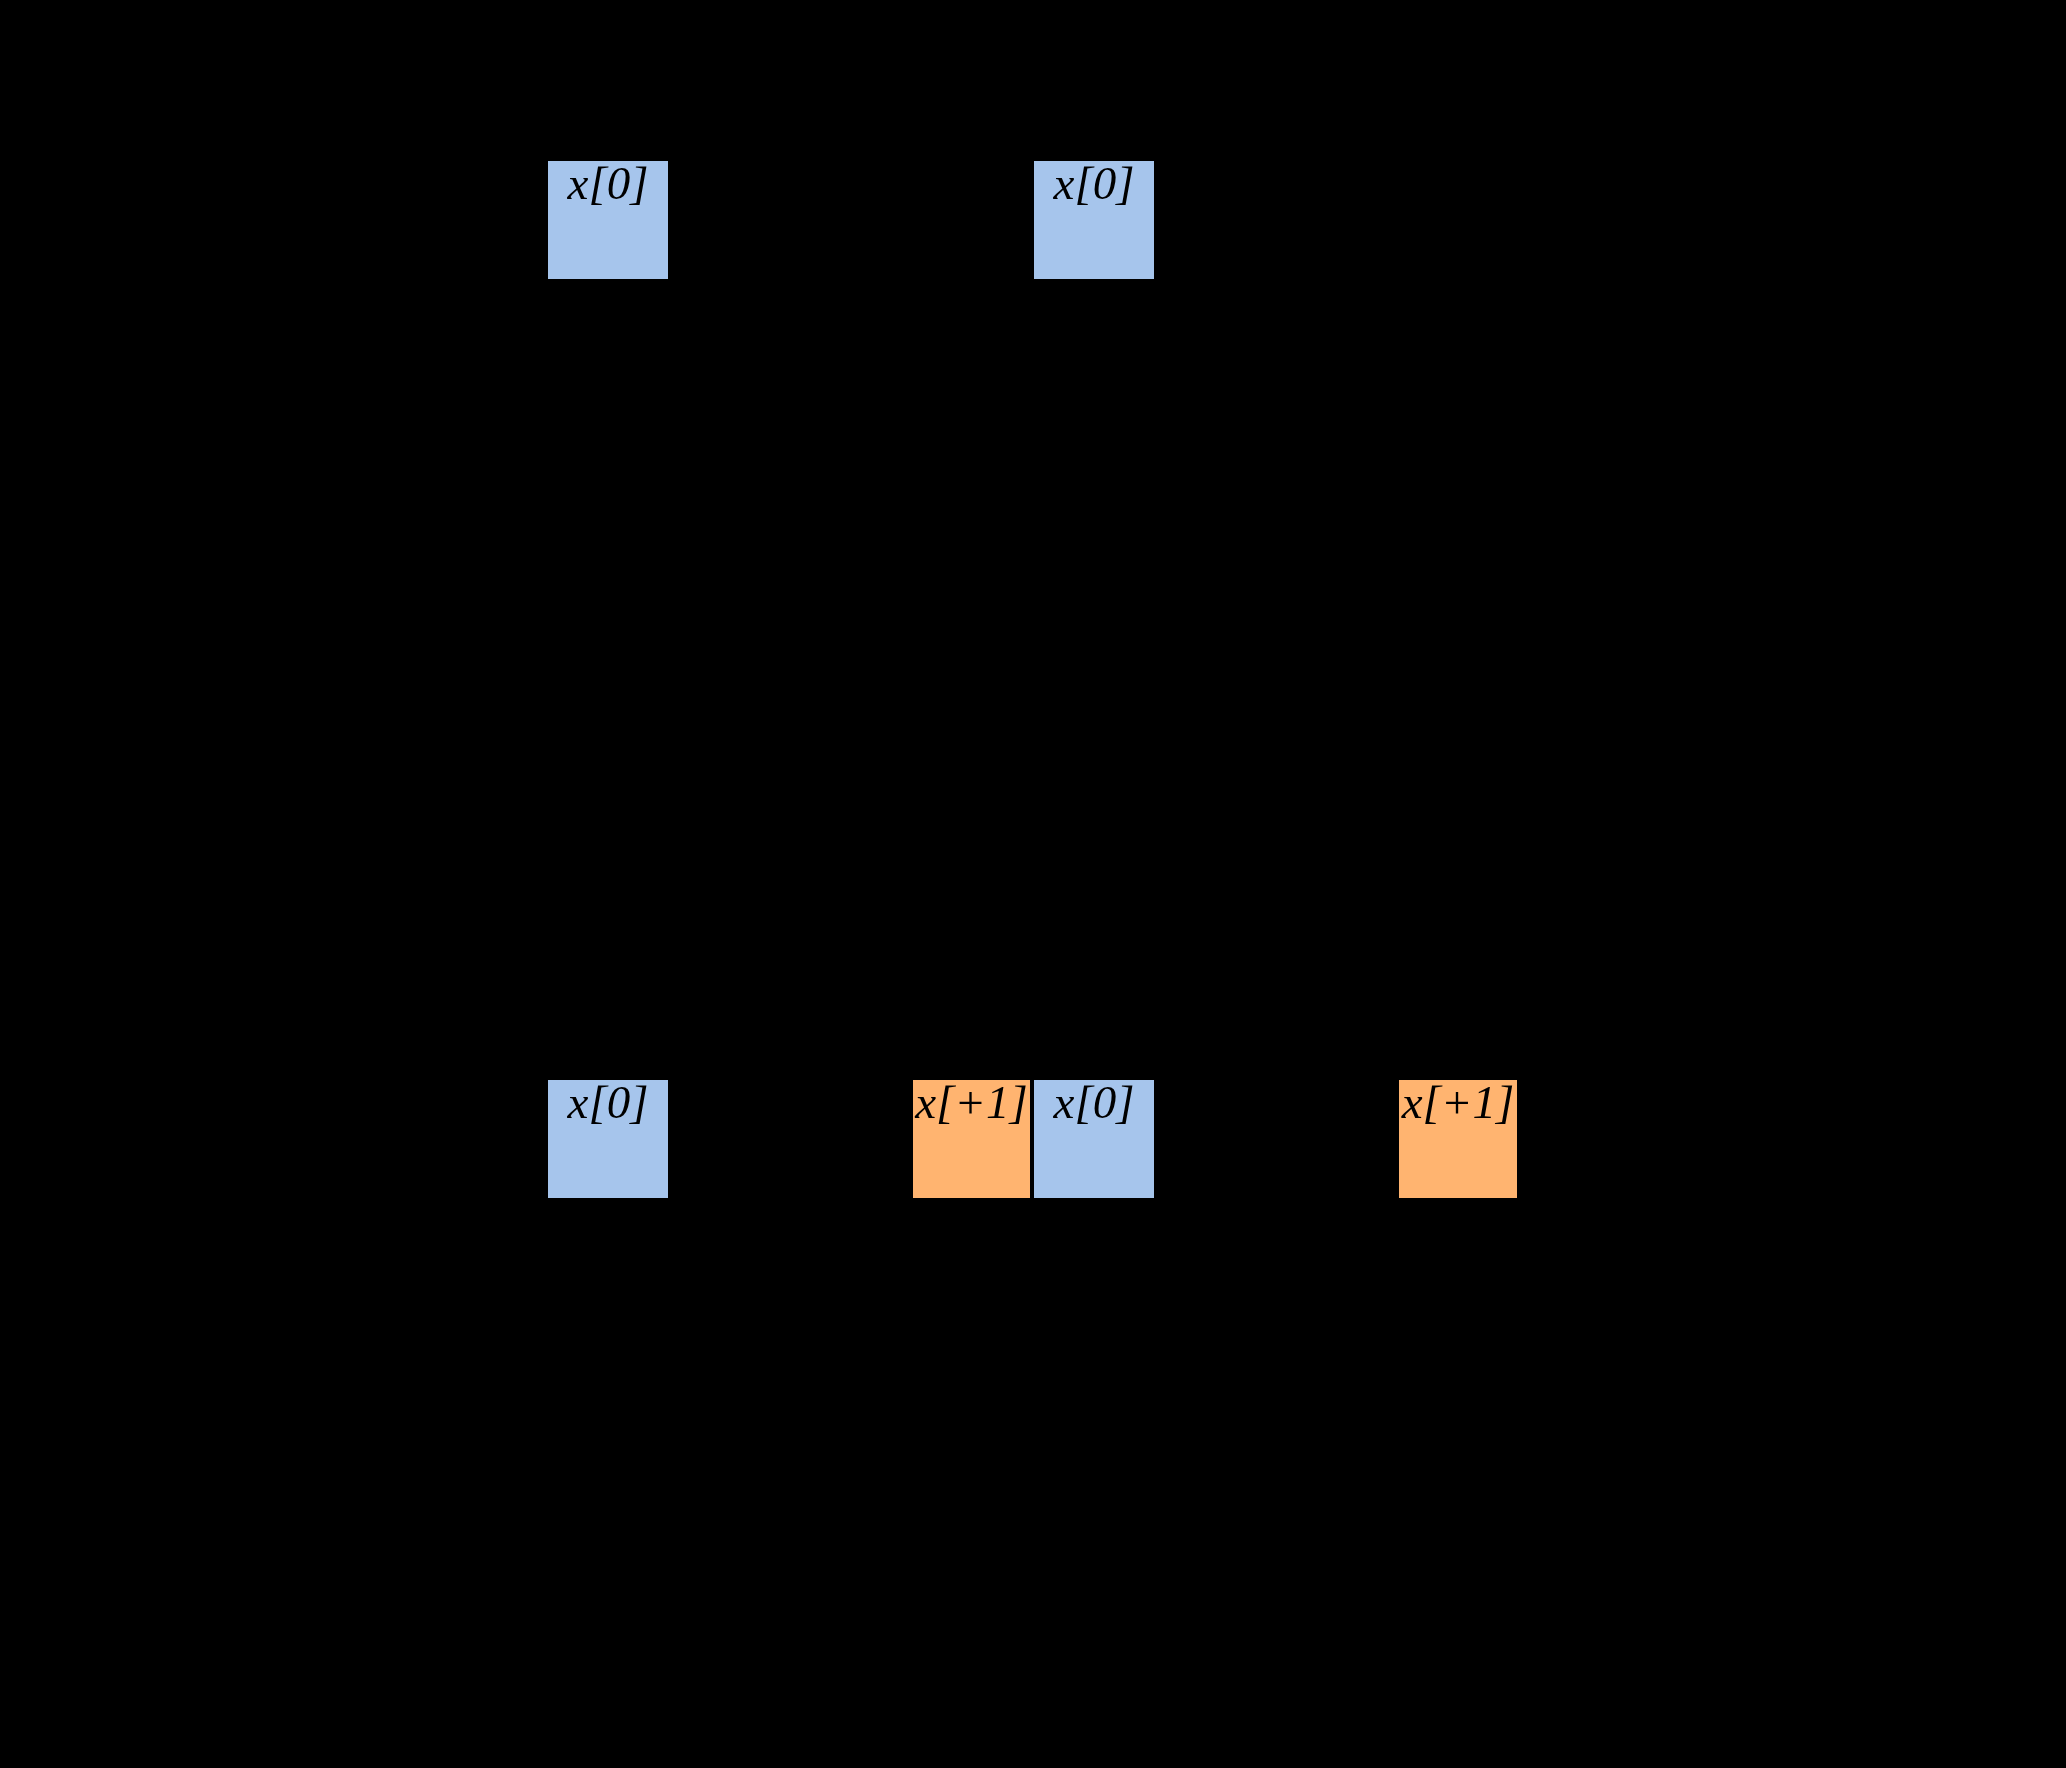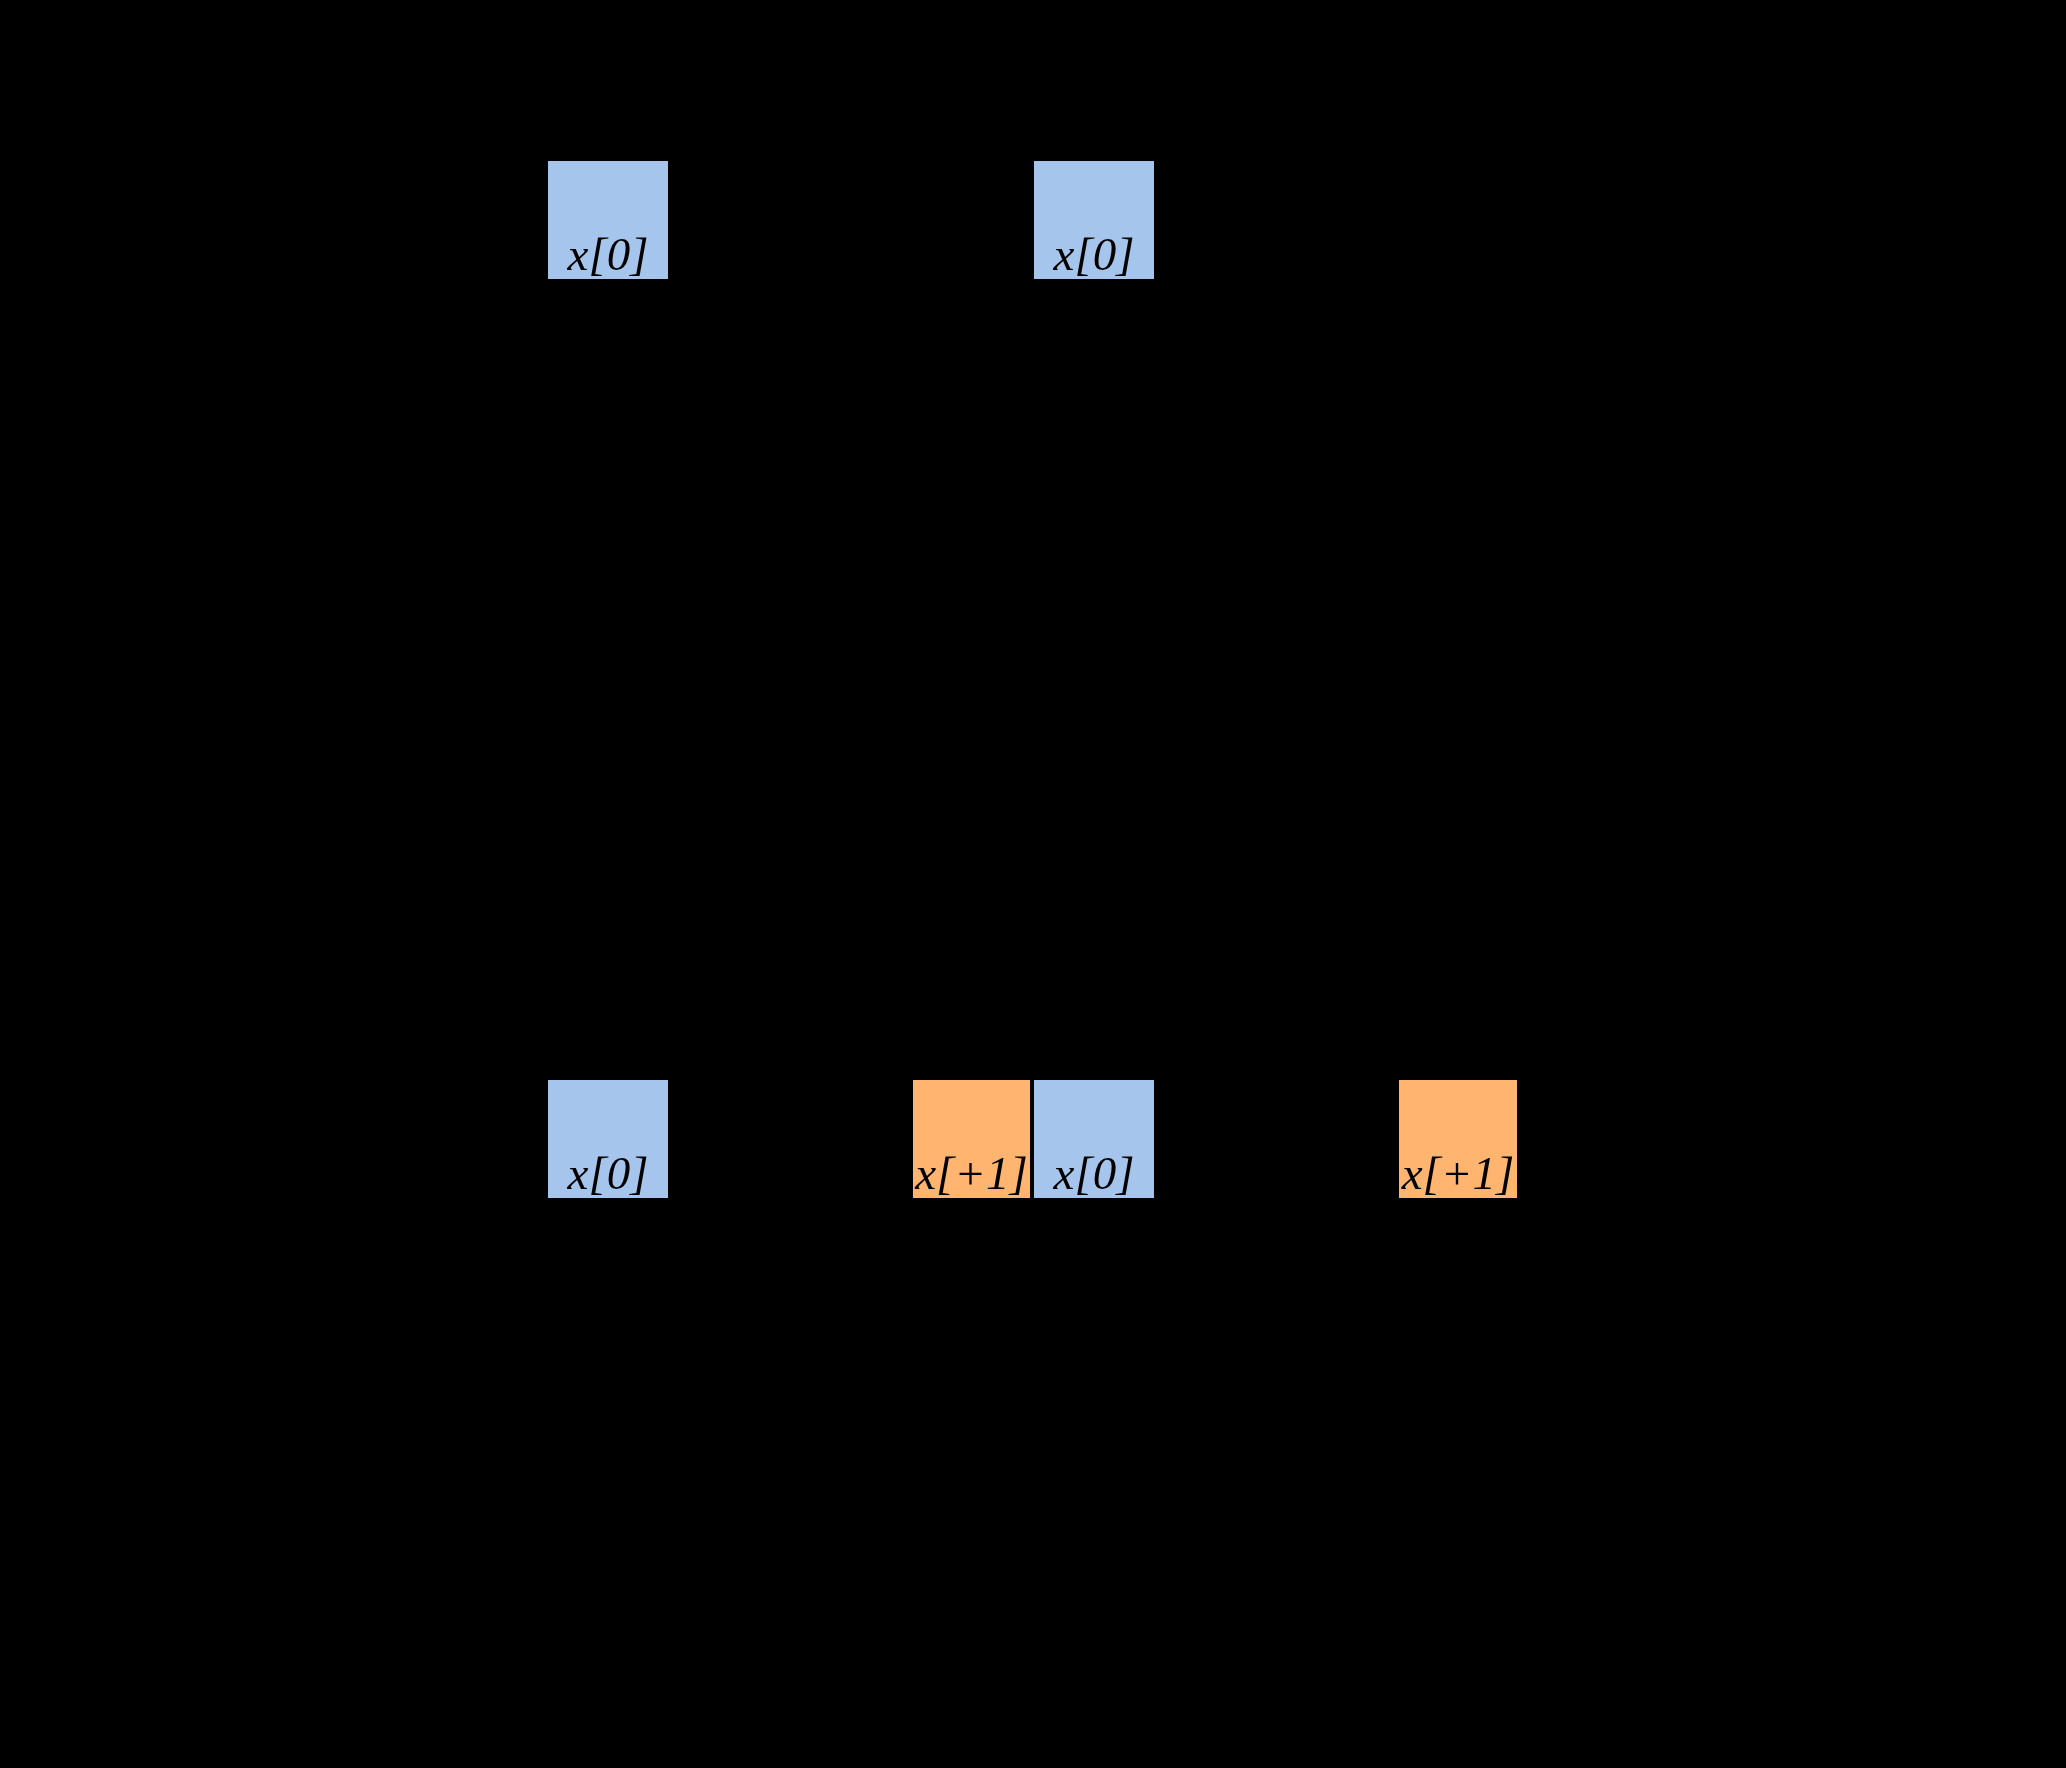--- a/index.html
+++ b/index.html
@@ -20,21 +20,21 @@
     left: 0;
     top: 0;
     width: 2066px;
     height: 1769px;
     background: #000000;
   }
   .cell {
     position: absolute;
     box-sizing: border-box;
     display: flex;
-    align-items: flex-end;
+    align-items: flex-start;
     justify-content: center;
     line-height: 1;
     color: #000000;
     font-family: "Liberation Serif", "DejaVu Serif", serif;
     font-style: italic;
     font-size: 47px;
     letter-spacing: 0px;
     white-space: nowrap;
     user-select: none;
   }

